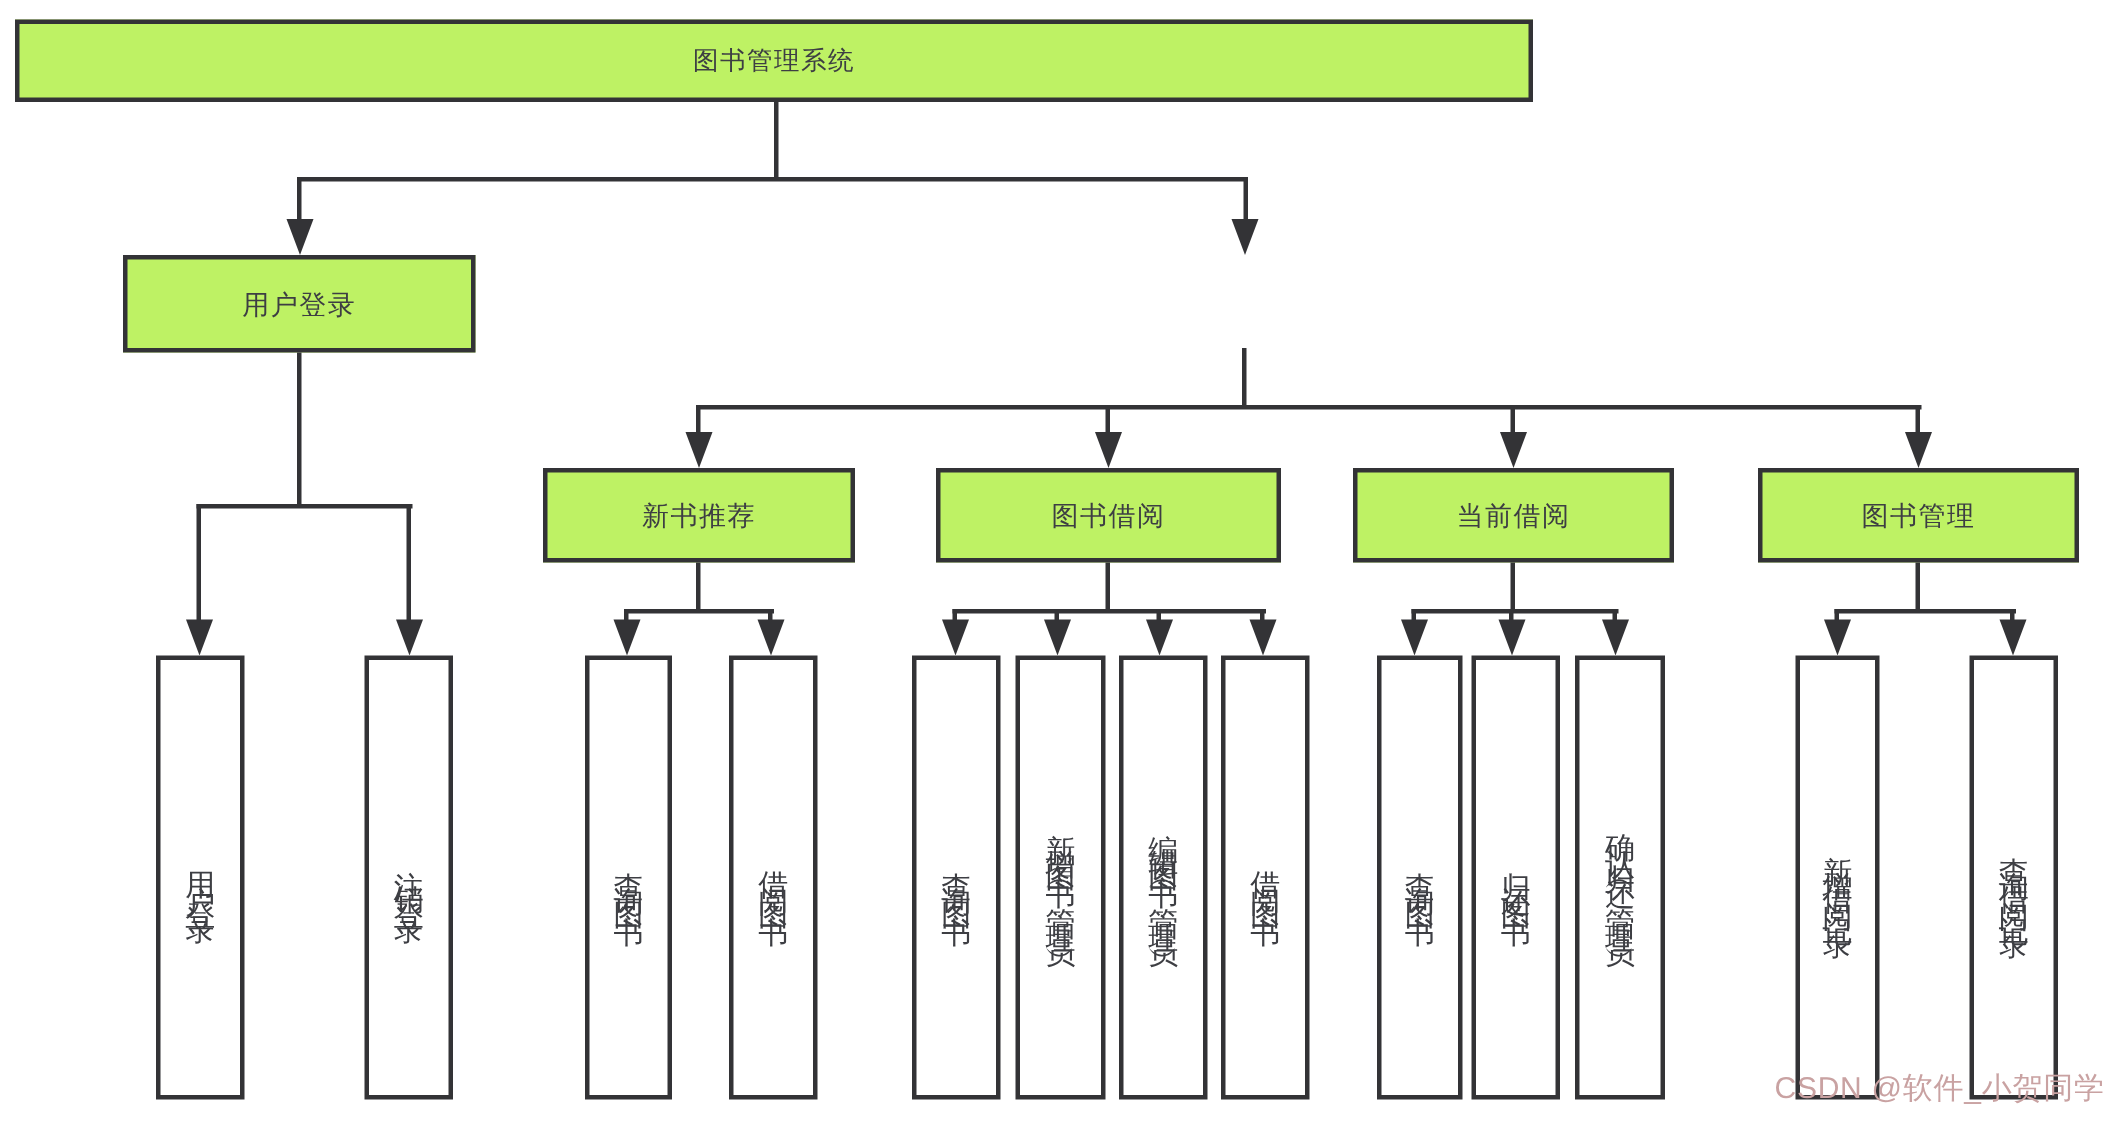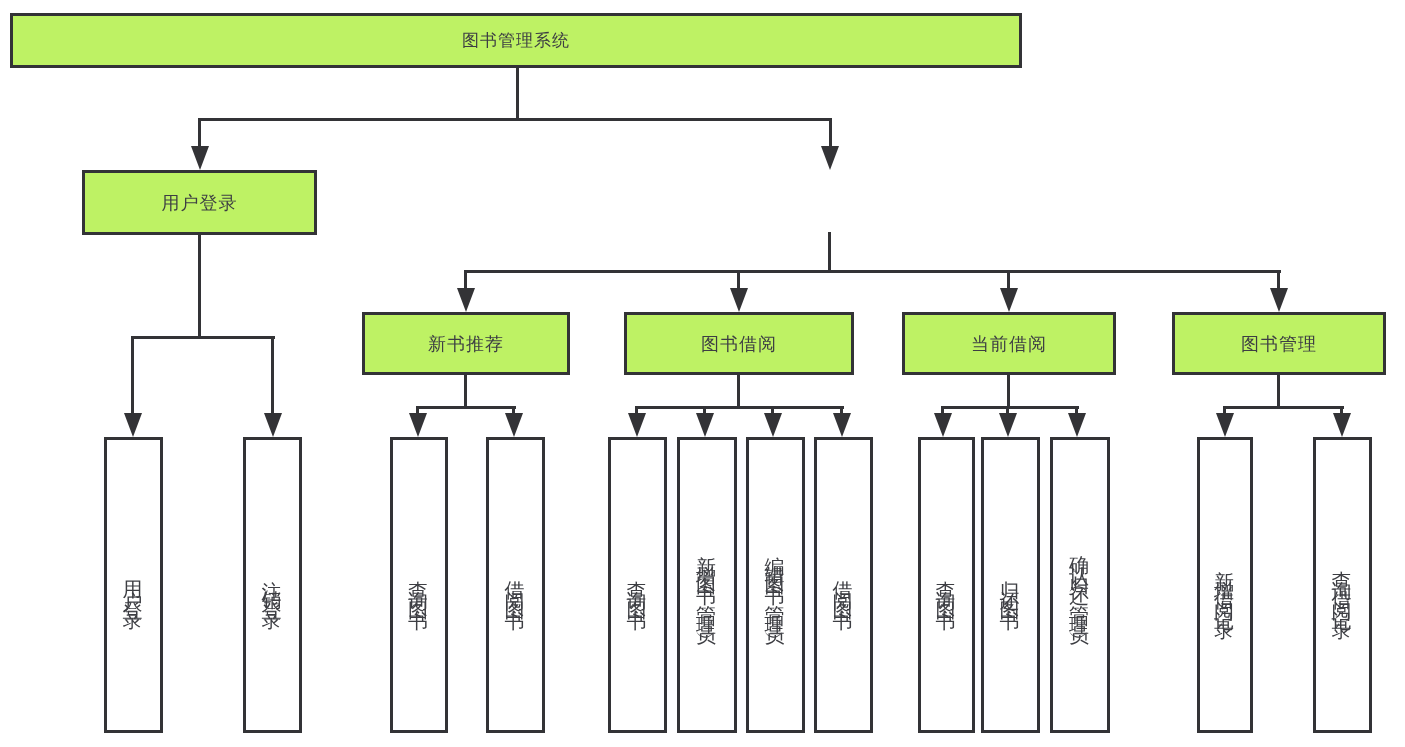--- a/index.html
+++ b/index.html
@@ -147,14 +147,15 @@
   <div class="vbox" style="left:746px;top:437px;width:59px;height:296px">编辑图书（管理员）</div>
   <div class="vbox" style="left:814px;top:437px;width:59px;height:296px">借阅图书</div>
 
   <div class="vbox" style="left:918px;top:437px;width:57px;height:296px">查询图书</div>
   <div class="vbox" style="left:981px;top:437px;width:59px;height:296px">归还图书</div>
   <div class="vbox" style="left:1050px;top:437px;width:60px;height:296px">确认归还（管理员）</div>
 
   <div class="vbox" style="left:1197px;top:437px;width:56px;height:296px">新增借阅记录</div>
   <div class="vbox" style="left:1313px;top:437px;width:59px;height:296px">查询借阅记录</div>
 
+  <div class="watermark">CSDN @软件_小贺同学</div>
 
 </div>
 
 </body></html>

